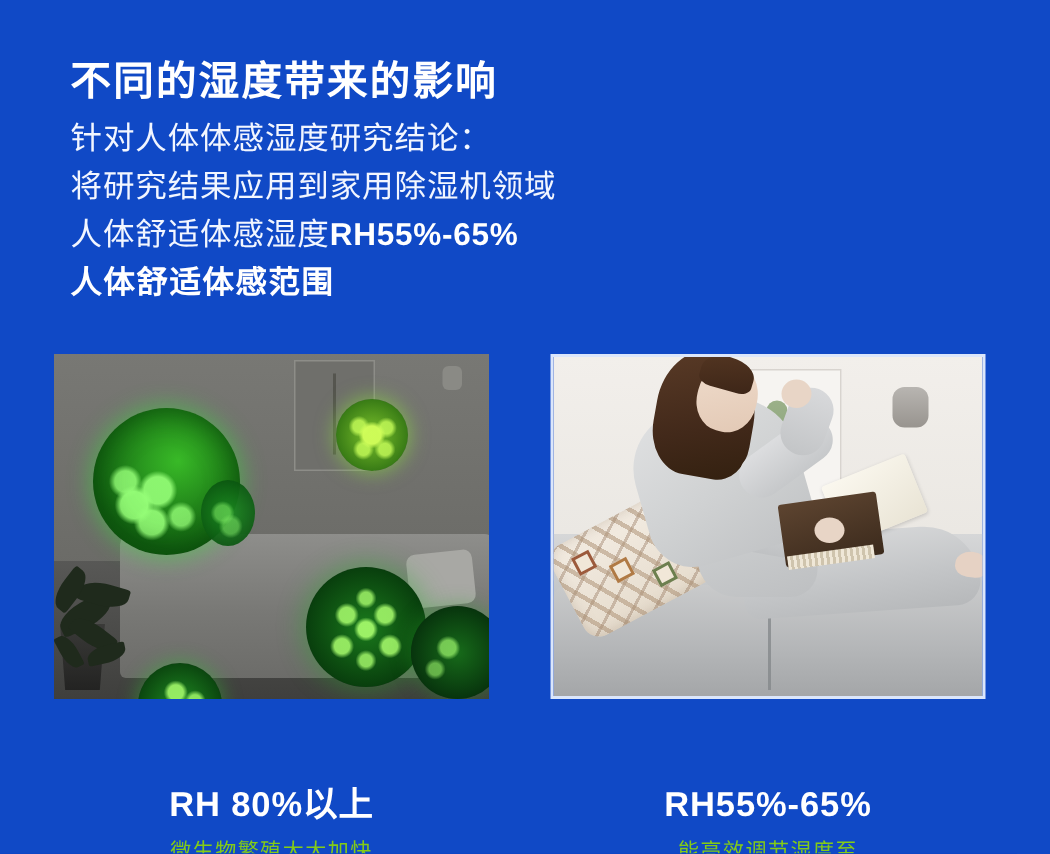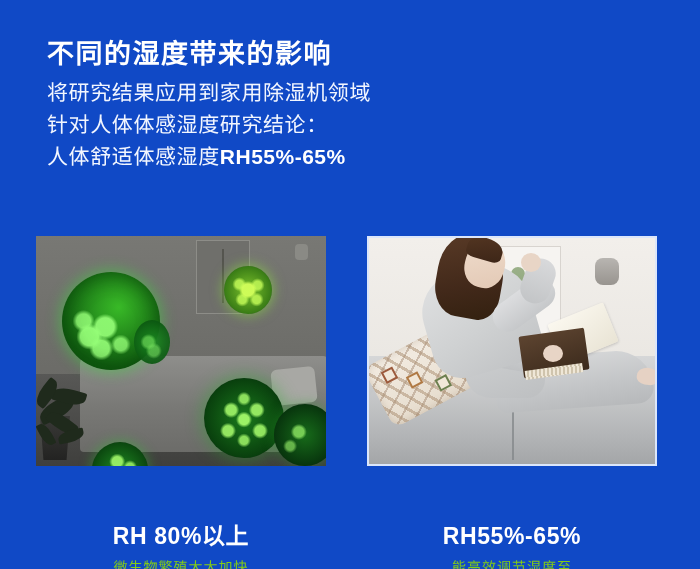--- a/index.html
+++ b/index.html
@@ -339,23 +339,24 @@
   }
 </style>
 </head>
 <body>
 
 <div class="poster">
 
   <h1 class="headline">不同的湿度带来的影响</h1>
 
   <div class="body-copy">
+    <span class="line">针对人体体感湿度研究结论：</span>
     <span class="line">将研究结果应用到家用除湿机领域</span>
-    <span class="line">针对人体体感湿度研究结论：</span>
     <span class="line"><span>人体舒适体感湿度</span><span class="hl">RH55%-65%</span></span>
+    <span class="line bold">人体舒适体感范围</span>
   </div>
 
   <div class="panels">
 
     <div class="panel panel-left">
       <div class="scene scene-dark">
         <div class="dk-wall"></div>
         <div class="dk-floor"></div>
         <div class="dk-frame"></div>
         <div class="dk-knob"></div>

